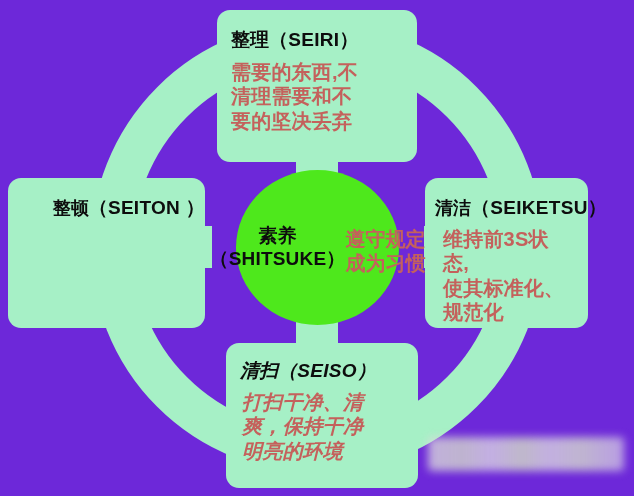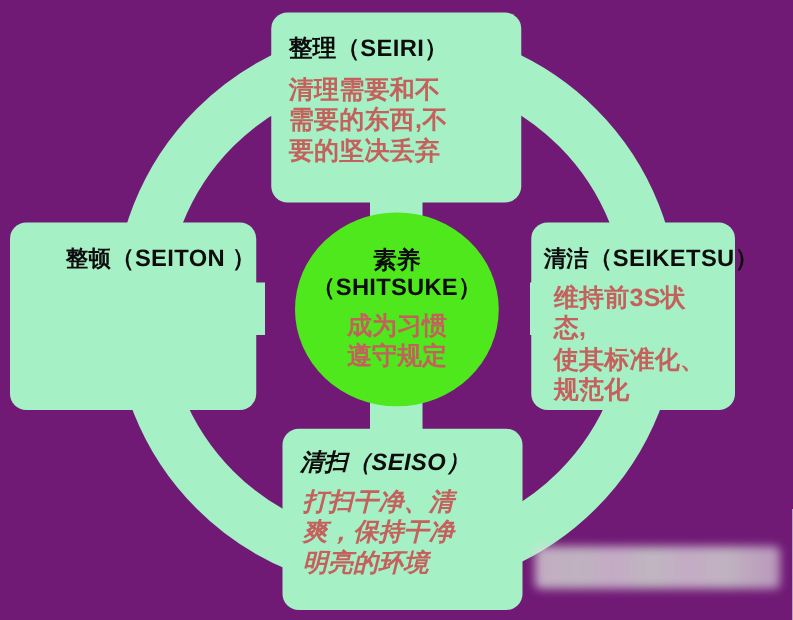--- a/index.html
+++ b/index.html
@@ -11,21 +11,21 @@
     width: 634px;
     height: 496px;
     overflow: hidden;
     font-family: "Liberation Sans", "DejaVu Sans", sans-serif;
   }
 
   #stage {
     position: relative;
     width: 634px;
     height: 496px;
-    background: #701a75;
+    background: #6d28d9;
   }
 
   
   #ring-svg {
     position: absolute;
     left: 0;
     top: 0;
     width: 634px;
     height: 496px;
   }
@@ -89,21 +89,20 @@
   
   #center-circle {
     position: absolute;
     left: 236px;
     top: 170px;
     width: 163px;
     height: 155px;
     border-radius: 50%;
     background: #4ee81c;
     display: flex;
-    flex-direction: column;
     align-items: center;
     justify-content: center;
   }
   #center-circle .c-title {
     color: #0d0d0d;
     font-weight: bold;
     font-size: 19px;
     line-height: 1.18;
     text-align: center;
     white-space: nowrap;
@@ -155,22 +154,22 @@
   <div class="stem stem-top"></div>
   <div class="stem stem-bottom"></div>
   <div class="stem stem-left"></div>
   <div class="stem stem-right"></div>
 
   <div class="card card-top">
     <div class="card-title">
       <span>整理</span><span class="romaji">（SEIRI）</span>
     </div>
     <div class="card-body">
+      <div>需要的东西,不</div>
       <div>清理需要和不</div>
-      <div>需要的东西,不</div>
       <div>要的坚决丢弃</div>
     </div>
   </div>
 
   <div class="card card-left">
     <div class="card-title">
       <span>整顿</span><span class="romaji">（SEITON ）</span>
     </div>
   </div>
 
@@ -195,20 +194,20 @@
       <div>明亮的环境</div>
     </div>
   </div>
 
   <div id="center-circle">
     <div class="c-title">
       <div>素养</div>
       <div class="romaji">（SHITSUKE）</div>
     </div>
     <div class="c-body">
+      <div>遵守规定</div>
       <div>成为习惯</div>
-      <div>遵守规定</div>
     </div>
   </div>
 
   <div id="watermark"></div>
 
 </div>
 
 </body></html>

